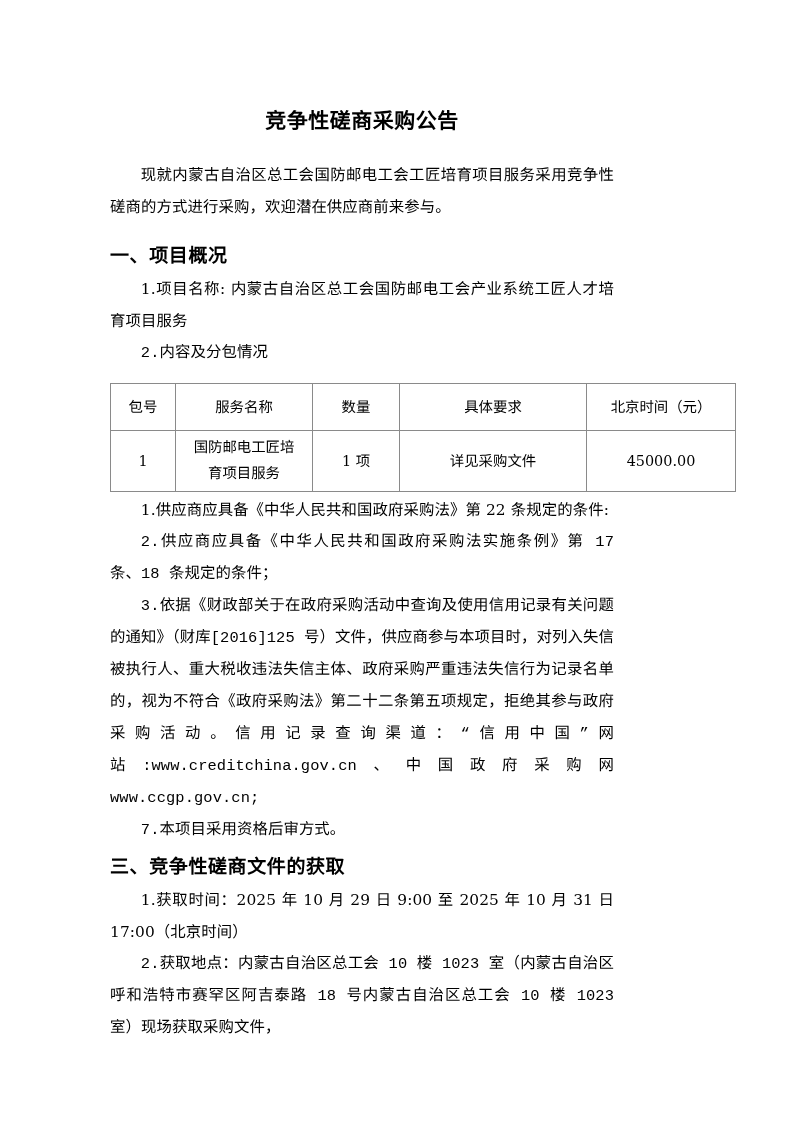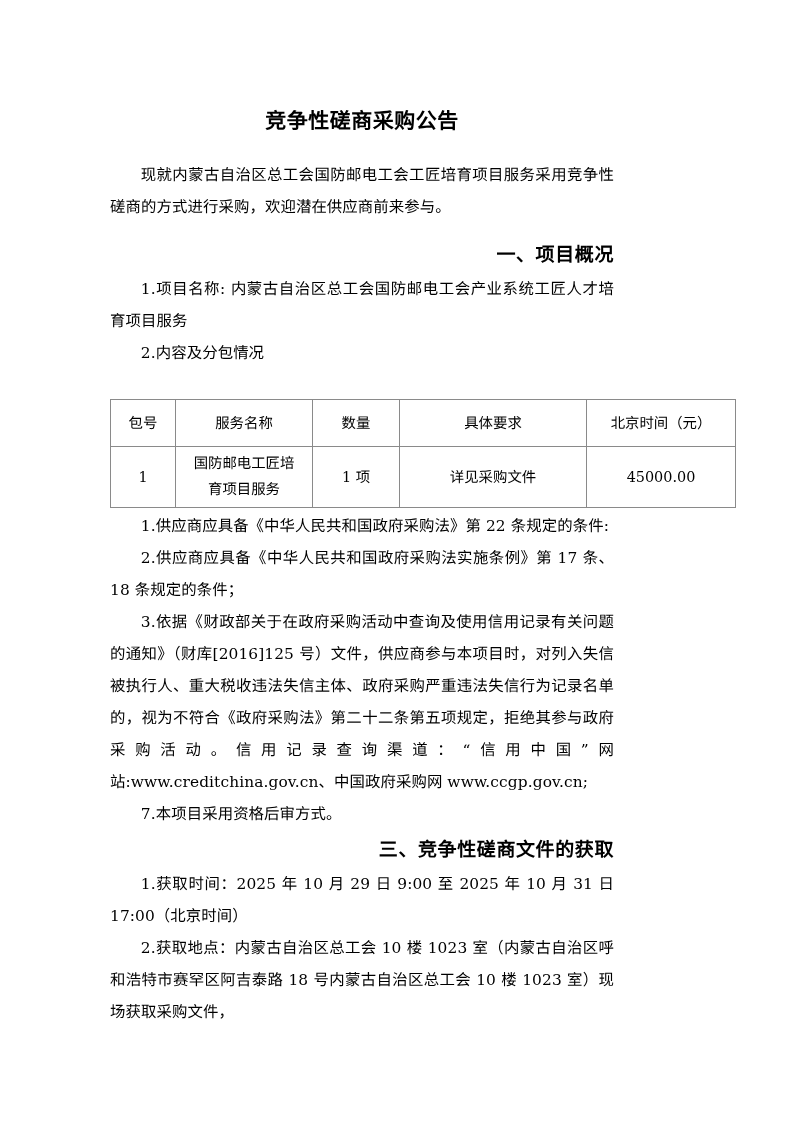--- a/index.html
+++ b/index.html
@@ -50,37 +50,36 @@
   .para.indent {
     text-indent: 2em;
   }
   .intro-block {
     margin-top: 26px;
   }
 
   
   .section-heading {
     margin: 0;
-    font-family: Liberation Mono, monospace;
+    font-family: Liberation Serif, serif;
     font-weight: bold;
     font-size: 19px;
     line-height: 30px;
     letter-spacing: 0.6px;
-    text-align: right;
   }
   .sec1 { margin-top: 18px; }
   .sec2 { margin-top: 30px; }
   .sec3 { margin-top: 6px; }
 
   .list-block { margin-top: 2px; }
-  .list-block .para + .para { margin-top: 0; }
+  .list-block .para + .para { margin-top: 0; font-family: Liberation Mono, monospace; }
 
   
   .table-wrap {
-    margin-top: 30px;
+    margin-top: 14px;
   }
   table.pkg-table {
     border-collapse: collapse;
     width: 580px;
     table-layout: fixed;
     font-size: 14.4px;
   }
   table.pkg-table th,
   table.pkg-table td {
     border: 1px solid #8a8a8a;

